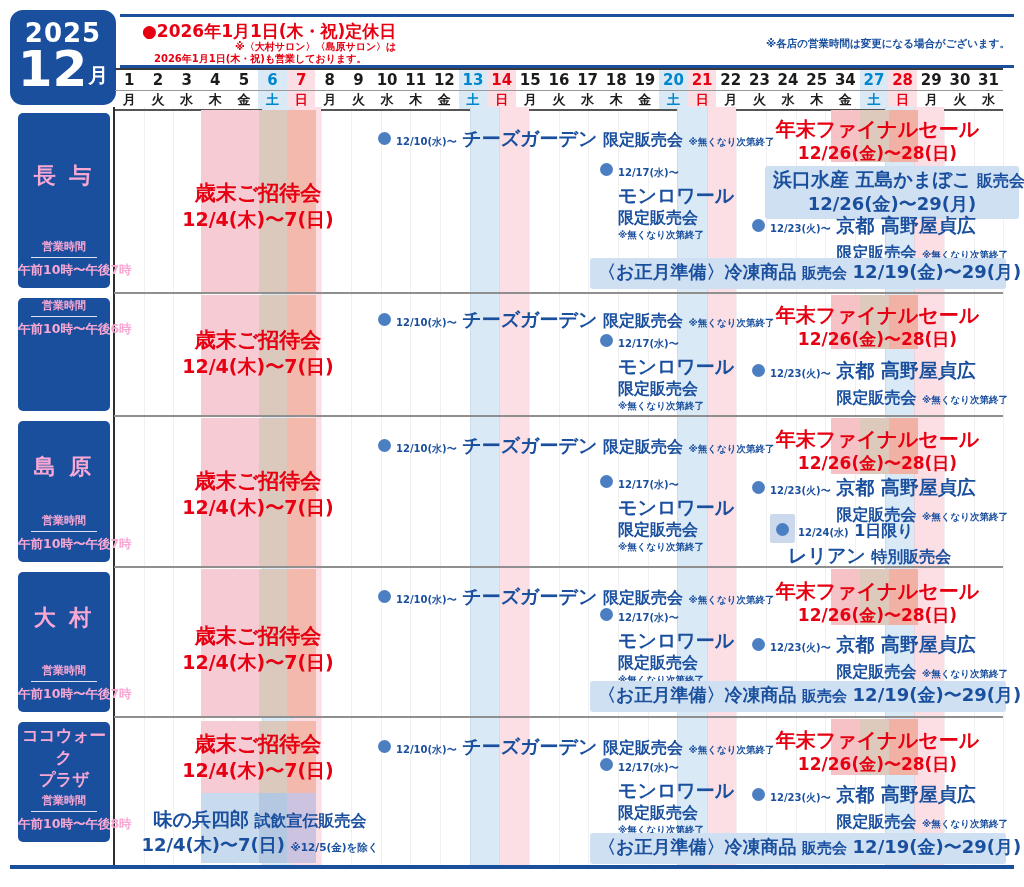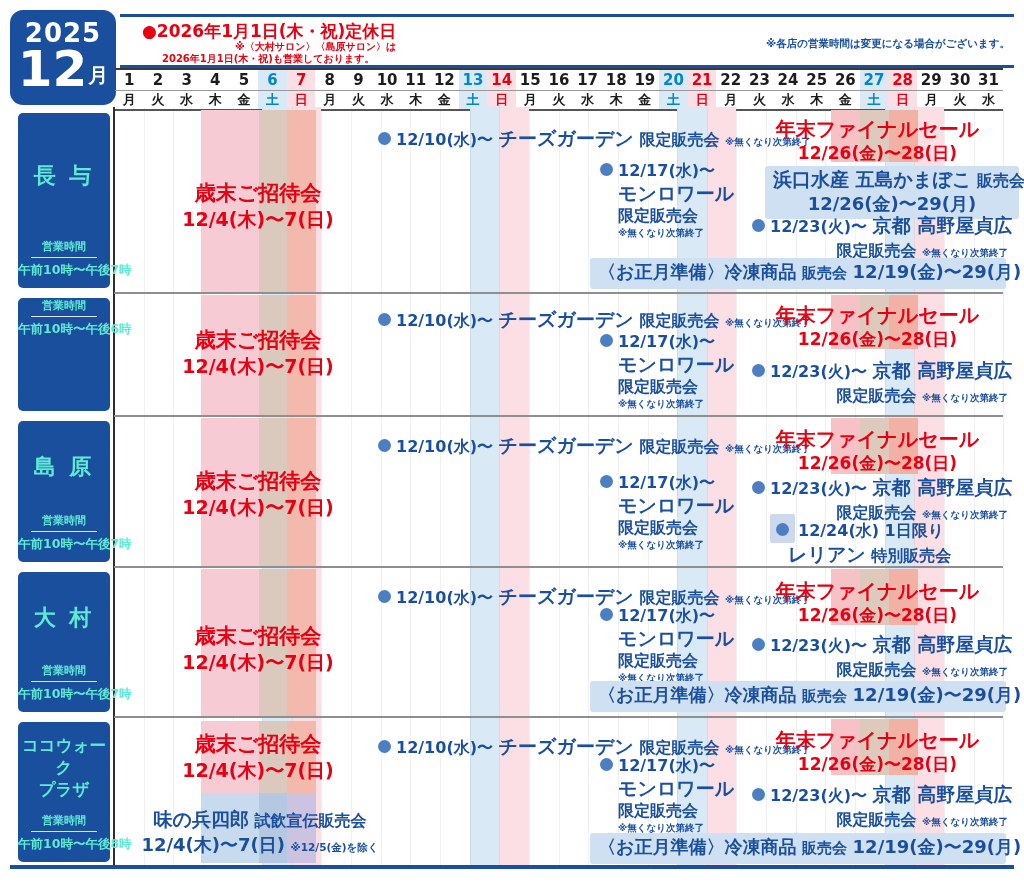--- a/index.html
+++ b/index.html
@@ -14,21 +14,21 @@
   .mnum{font-size:50px;}
   .munit{font-size:20px;position:relative;bottom:4px;margin-left:1px;}
   
   .header-bar{position:absolute;left:120px;top:14px;width:894px;height:48px;
               border-top:3px solid #1a4f9e;border-bottom:3px solid #1a4f9e;
               display:flex;align-items:flex-start;}
   .title{color:#1a4f9e;font-size:30px;padding:4px 0 0 12px;letter-spacing:1px;white-space:nowrap;}
   .holiday{margin-left:22px;padding-top:4px;color:#e60012;white-space:nowrap;}
   .h-main{font-size:17px;line-height:20px;}
   .h-sub1{font-size:10px;line-height:12px;margin-left:14px;text-align:right;}
-  .h-sub2{font-size:10px;line-height:12px;margin-left:20px;}
+  .h-sub2{font-size:10px;line-height:12px;margin-left:12px;}
   .hours-note{position:absolute;right:4px;bottom:14px;color:#1a4f9e;font-size:10.5px;}
   
   .cal-head{position:absolute;left:115px;top:68px;width:888px;border-top:2px solid #3a3a3a;}
   .cal-row{display:flex;}
   .num-row{height:20px;border-bottom:1px solid #999;}
   .dow-row{height:18px;border-bottom:2px solid #555;}
   .cal-cell{width:calc(888px / 31);flex:none;text-align:center;}
   .num-row .cal-cell{font-size:15px;line-height:20px;color:#1c1c1c;}
   .dow-row .cal-cell{font-size:13px;line-height:18px;color:#1c1c1c;}
   .cal-cell.sat{background:#d9e9f5;color:#0086cc;}
@@ -38,39 +38,39 @@
   .stripe{width:calc(888px / 31);flex:none;height:100%;border-left:1px solid rgba(110,110,130,0.10);}
   .stripe:first-child{border-left:none;}
   .stripe.sat{background:#d9e9f5;}
   .stripe.sun{background:#fbdfe4;}
   .gridline-left{position:absolute;left:113px;top:107px;width:2px;height:758px;background:#2e2e2e;}
   .rowline{position:absolute;left:114px;width:889px;height:2px;background:#8f8f8f;}
   .bottom-bar{position:absolute;left:10px;top:865px;width:1004px;height:4px;background:#1a4f9e;}
   
   .row{position:absolute;left:0;width:1024px;}
   .band{position:absolute;}
-  .label-box{position:absolute;left:18px;width:92px;background:#1a4f9e;border-radius:5px;color:#5eead4;
+  .label-box{position:absolute;left:18px;width:92px;background:#1a4f9e;border-radius:5px;color:#f9a8d4;
              display:flex;flex-direction:column;}
   .salon-name{flex:1;display:flex;align-items:center;justify-content:center;font-size:22px;
               letter-spacing:3px;white-space:pre-line;text-align:center;line-height:26px;}
   .row[data-row="4"] .salon-name{font-size:16.5px;letter-spacing:0;line-height:22px;}
   .hours-block{padding-bottom:9px;text-align:center;}
   .hours-label{font-size:11px;border-bottom:1px solid rgba(255,255,255,0.85);padding-bottom:3px;margin:0 13px 4px;}
   .hours-value{font-size:12.5px;white-space:nowrap;}
   
   .ev{position:absolute;color:#1a4f9e;line-height:23px;white-space:nowrap;z-index:2;}
   .center{text-align:center;}
   .right{text-align:right;margin-top:1px;}
   .nowrap{white-space:nowrap;}
   .ml18{margin-left:18px;}
   .bullet{display:inline-block;width:13px;height:13px;border-radius:50%;background:#4c7fc1;margin-right:5px;}
   .sqhl{display:inline-block;background:#ccd9ec;border-radius:2px;padding:5px 6px 1px;margin-right:3px;}
   .sqhl .bullet{margin-right:0;}
   .hl{background:#cfe0f2;border-radius:3px;padding:2px 8px 4px;}
-  .bd16{font-size:16px;} .bd18{font-size:18px;}
+  .bd16{font-size:10px;} .bd18{font-size:18px;}
   .bn19{font-size:19px;} .bn18{font-size:18px;}
   .bk16{font-size:16px;} .bk15{font-size:15px;}
   .bs10{font-size:9.5px;} .bs11{font-size:10.5px;}
   .rt21{font-size:21px;line-height:27px;color:#e60012;}
   .rt19{font-size:19px;line-height:24px;color:#e60012;}
   .rt20{font-size:20px;line-height:25px;color:#e60012;}
   .rt17{font-size:17px;line-height:22px;color:#e60012;}
   .lh21{line-height:21px;} .lh24{line-height:24px;} .lh13{line-height:14px;}
 </style>
 </head>
@@ -112,21 +112,21 @@
         <div class="cal-cell wd">16</div>
         <div class="cal-cell wd">17</div>
         <div class="cal-cell wd">18</div>
         <div class="cal-cell wd">19</div>
         <div class="cal-cell sat">20</div>
         <div class="cal-cell sun">21</div>
         <div class="cal-cell wd">22</div>
         <div class="cal-cell wd">23</div>
         <div class="cal-cell wd">24</div>
         <div class="cal-cell wd">25</div>
-        <div class="cal-cell wd">26</div>
+        <div class="cal-cell wd">34</div>
         <div class="cal-cell sat">27</div>
         <div class="cal-cell sun">28</div>
         <div class="cal-cell wd">29</div>
         <div class="cal-cell wd">30</div>
         <div class="cal-cell wd">31</div>
       </div>
     <div class="cal-row dow-row">
         <div class="cal-cell wd">月</div>
         <div class="cal-cell wd">火</div>
         <div class="cal-cell wd">水</div>
@@ -366,21 +366,21 @@
       <div class="band" style="left: 258.226px; width: 29.2452px; top: 2px; height: 72px; background: rgb(219, 201, 190);"></div>
       <div class="band" style="left: 229.581px; width: 29.2452px; top: 2px; height: 72px; background: rgb(246, 203, 211);"></div>
       <div class="band" style="left: 200.935px; width: 29.2452px; top: 2px; height: 72px; background: rgb(246, 203, 211);"></div>
       <div class="band" style="left: 286.871px; width: 29.2452px; top: 74px; height: 70px; background: rgb(204, 195, 224);"></div>
       <div class="band" style="left: 258.226px; width: 29.2452px; top: 74px; height: 70px; background: rgb(180, 200, 225);"></div>
       <div class="band" style="left: 229.581px; width: 29.2452px; top: 74px; height: 70px; background: rgb(199, 218, 238);"></div>
       <div class="band" style="left: 200.935px; width: 29.2452px; top: 74px; height: 70px; background: rgb(199, 218, 238);"></div>
       <div class="band" style="left: 888.419px; width: 29.2452px; top: 0px; height: 56px; background: rgb(242, 177, 165);"></div>
       <div class="band" style="left: 859.774px; width: 29.2452px; top: 0px; height: 56px; background: rgb(222, 202, 189);"></div>
       <div class="band" style="left: 831.129px; width: 29.2452px; top: 0px; height: 56px; background: rgb(247, 194, 197);"></div>
-    <div class="label-box" style="top:3px;height:140px;">
+    <div class="label-box" style="top:3px;height:120px;">
       <div class="salon-name">ココウォーク
 プラザ</div>
       <div class="hours-block">
         <div class="hours-label">営業時間</div>
         <div class="hours-value">午前10時〜午後8時</div>
       </div>
     </div>
     <div class="ev center" style="left:136px;top:12px;width:244px;">
       <div class="rt21">歳末ご招待会</div>
       <div class="rt19">12/4(木)〜7(日)</div>

